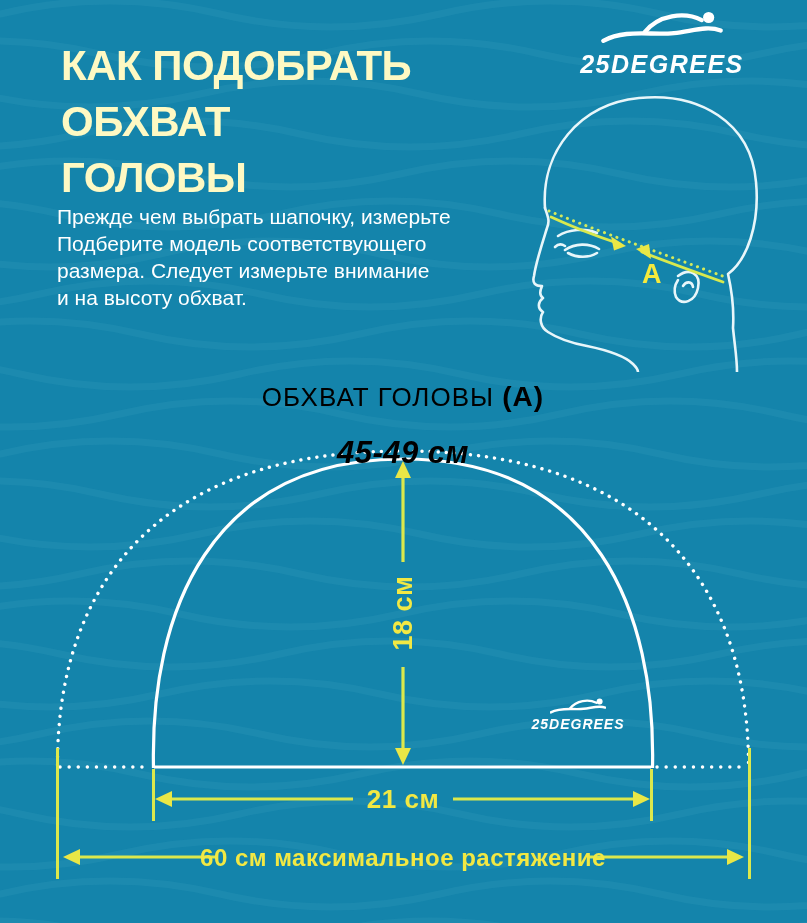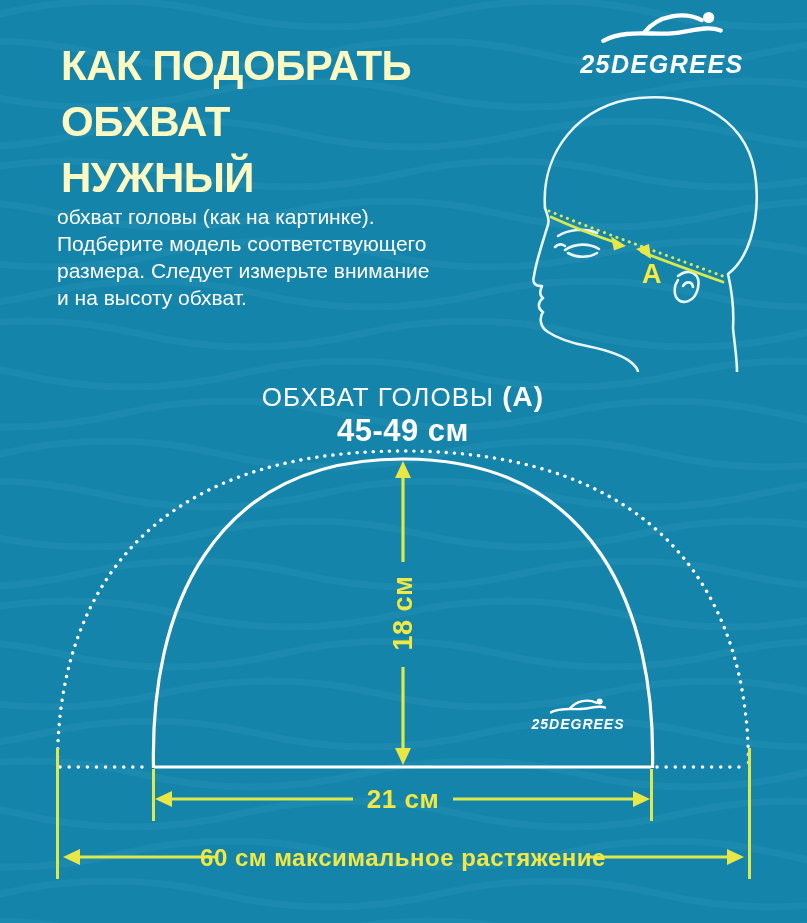--- a/index.html
+++ b/index.html
@@ -29,25 +29,25 @@
   
   .title{
     position:absolute;left:61px;top:6px;color:#fef9c3;
     font-weight:bold;font-size:42px;line-height:56px;letter-spacing:-.5px;white-space:nowrap;margin-top:32px;
   }
   .intro{
     position:absolute;left:57px;top:203px;color:#ffffff;
     font-size:21px;line-height:27px;white-space:nowrap;
   }
   .size-block{
-    position:absolute;left:103px;top:381px;width:600px;text-align:center;color:#ffffff;
+    position:absolute;left:103px;top:381px;width:600px;text-align:center;color:#000000;
   }
   .size-heading{font-size:26px;letter-spacing:1px;}
   .size-heading .mark{font-weight:bold;font-size:28px;}
-  .size-value{font-size:31px;font-weight:bold;margin-top:0;letter-spacing:.5px;}
+  .size-value{font-size:31px;font-weight:bold;margin-top:22px;letter-spacing:.5px;font-style:italic;}
   
   .brand{
     position:absolute;top:8px;right:50px;width:190px;
     display:flex;flex-direction:column;align-items:center;color:#ffffff;
   }
   .brand .wordmark{margin-top:4px;font-style:italic;font-weight:bold;font-size:25px;letter-spacing:1.5px;white-space:nowrap;}
   .cap-logo{
     position:absolute;left:520px;top:697px;width:116px;
     display:flex;flex-direction:column;align-items:center;color:#ffffff;
   }
@@ -143,34 +143,34 @@
       <path class="measure" d="M198,192 C170,182 142,172 117,162"></path>
       <polygon class="yfill" points="101,156 86,146.5 89,160.5"></polygon>
       <polygon class="yfill" points="111,159 126,169 124,154"></polygon>
     </g>
     <text class="alabel" x="117" y="193">A</text>
   </svg>
 
   <div class="title">
     <div>КАК ПОДОБРАТЬ</div>
     <div>ОБХВАТ</div>
-    <div>НУЖНЫЙ</div>
+    <div>ГОЛОВЫ</div>
   </div>
 
   <div class="brand">
     <svg class="swimmer" width="124" height="38" viewBox="0 0 140 44">
       <path class="st" stroke-width="5" d="M2,38 C28,24 58,32 84,29 C104,27 122,20 138,26"></path>
       <path class="st" stroke-width="5" d="M50,28 C66,8 96,4 116,14"></path>
       <circle class="hd" cx="124" cy="11" r="6.5"></circle>
     </svg>
     <div class="wordmark"><span>25</span><span>DEGREES</span></div>
   </div>
 
   <div class="intro">
-    <div>обхват головы (как на картинке).</div>
+    <div>Прежде чем выбрать шапочку, измерьте</div>
     <div>Подберите модель соответствующего</div>
     <div>размера. Следует измерьте внимание</div>
     <div>и на высоту обхват.</div>
   </div>
 
   <div class="size-block">
     <div class="size-heading">
       <span>ОБХВАТ ГОЛОВЫ</span>
       <span class="mark">(А)</span>
     </div>

